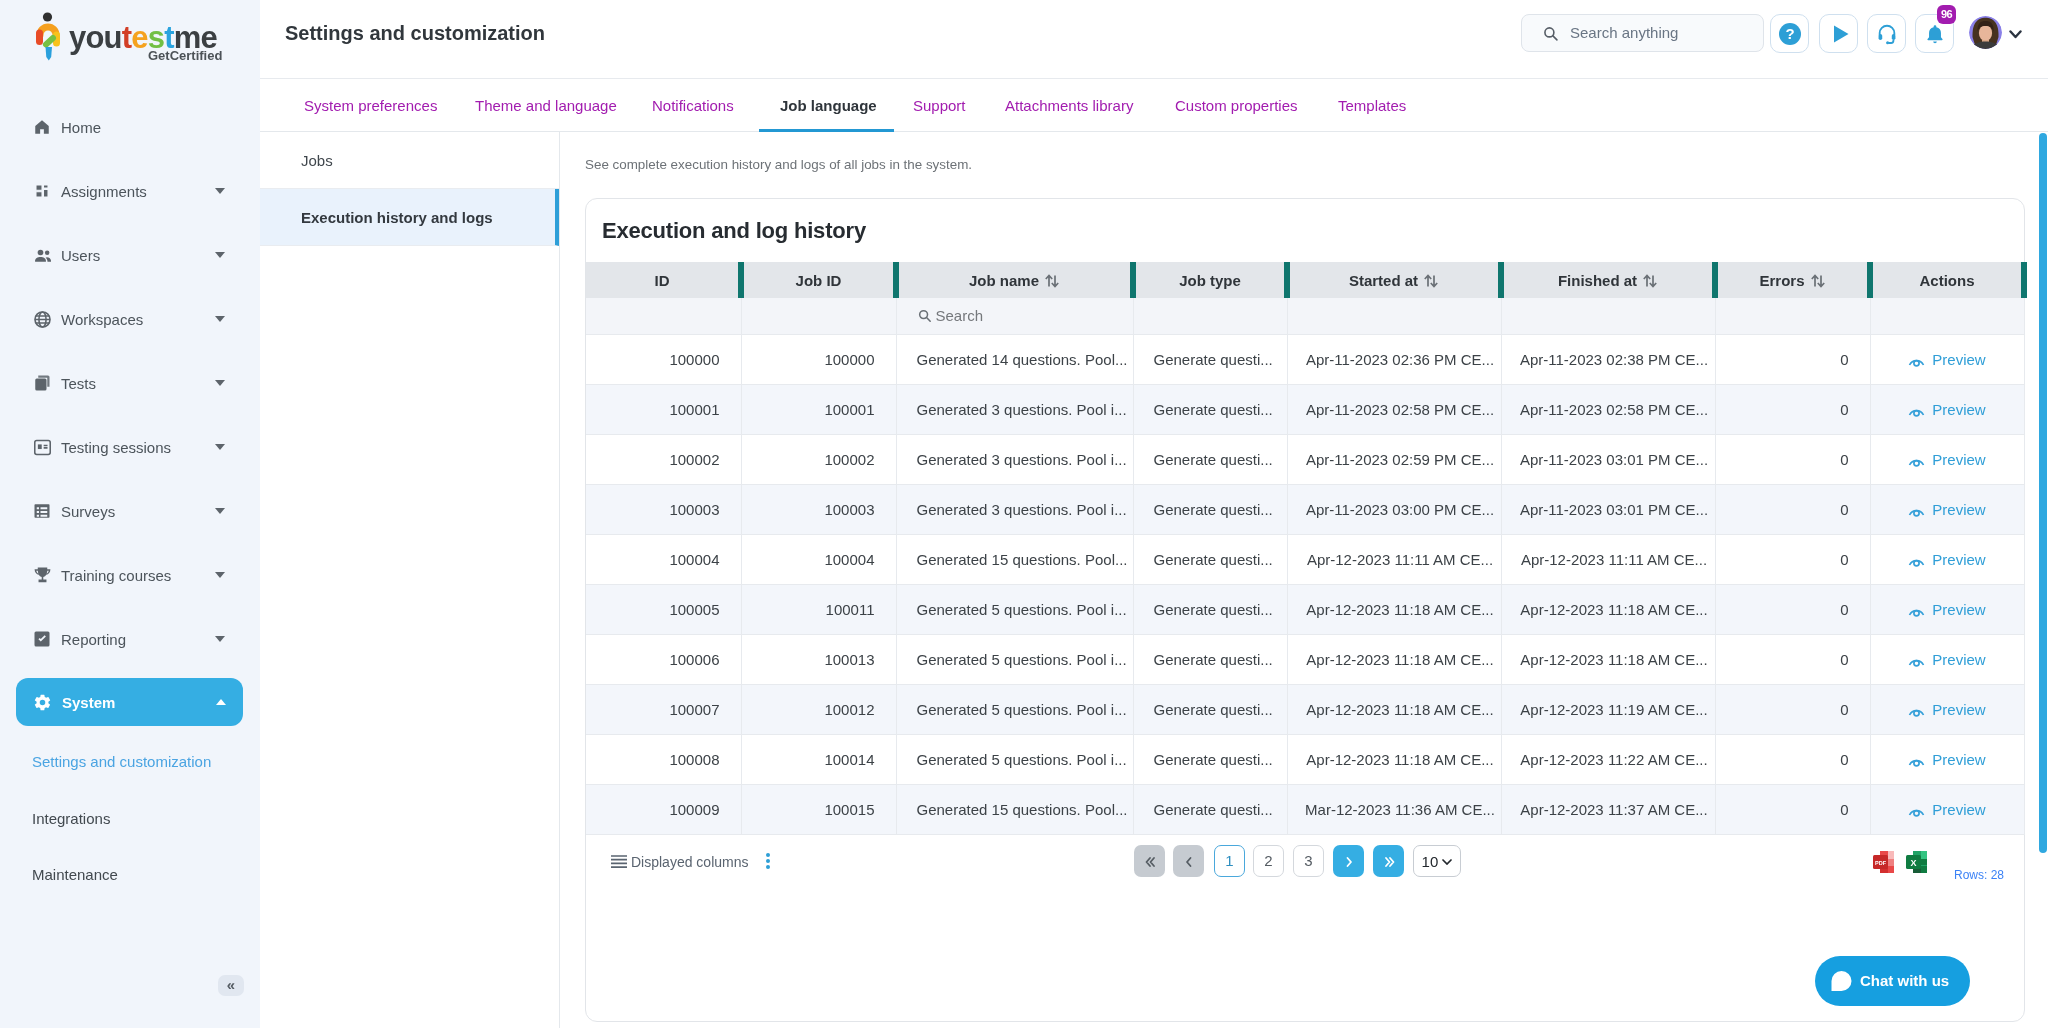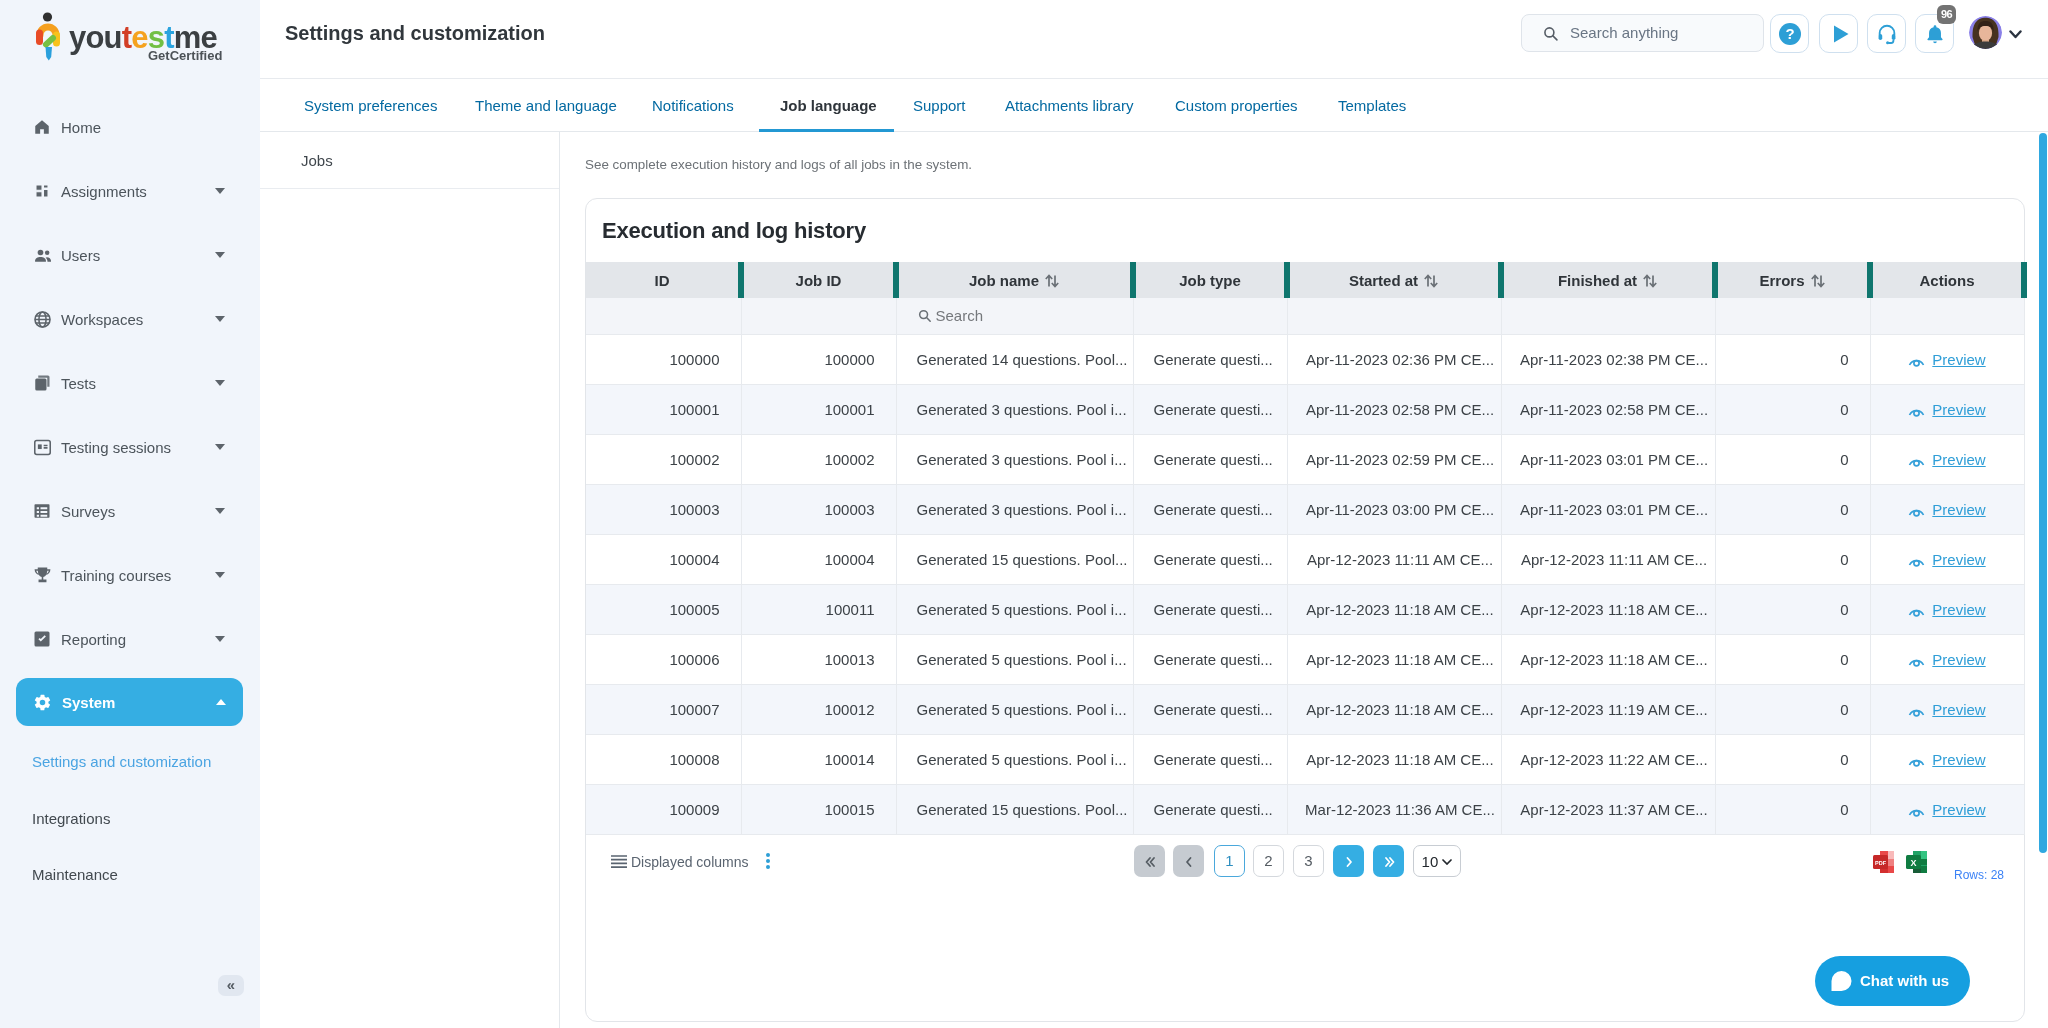--- a/index.html
+++ b/index.html
@@ -10,35 +10,35 @@
   .navitem { position:absolute; left:0; width:260px; height:64px; display:flex; align-items:center; color:#4c545b; font-size:15px; }
   .navitem svg { position:absolute; left:33px; }
   .navitem .lbl { position:absolute; left:61px; }
   .navitem .caret { position:absolute; left:215px; width:0; height:0; border-left:5.5px solid transparent; border-right:5.5px solid transparent; border-top:6px solid #5d646b; }
   #sysbtn { position:absolute; left:16px; top:678px; width:227px; height:48px; background:#35aee3; border-radius:12px; color:#fff; font-weight:bold; font-size:15px; }
   #sysbtn .lbl { position:absolute; left:46px; top:16px; }
   #sysbtn .caret { position:absolute; left:200px; top:21px; width:0; height:0; border-left:5.5px solid transparent; border-right:5.5px solid transparent; border-bottom:6px solid #fff; }
   .subnav { position:absolute; left:32px; font-size:15px; color:#42494f; }
   #logotext { position:absolute; left:69px; top:20px; font-size:31px; font-weight:bold; letter-spacing:-0.8px; }
   #logosub { position:absolute; left:148px; top:48px; width:74px; text-align:right; font-size:13px; font-weight:bold; color:#4c5257; }
-  .prev { color:#2f9ed7;text-decoration:underline; }
+  .prev { color:#2f9ed7; }
   #collapse { position:absolute; left:218px; top:975px; width:26px; height:21px; background:#e1e7f0; border-radius:7px; color:#555c63; text-align:center; font-size:15px; line-height:20px; font-weight:bold; }
 
   
   #topbar { position:absolute; left:260px; top:0; width:1788px; height:79px; background:#fff; border-bottom:1px solid #e7eaee; }
   #pagetitle { position:absolute; left:25px; top:22px; font-size:20px; font-weight:bold; color:#31373c; }
   #searchbox { position:absolute; left:1261px; top:14px; width:243px; height:38px; background:#f8fafc; border:1px solid #dfe4ea; border-radius:8px; }
   #searchbox span { position:absolute; left:48px; top:9px; font-size:15px; color:#697584; }
   .iconbtn { position:absolute; top:14px; width:39px; height:39px; border:1px solid #cfe0ef; border-radius:10px; background:#fff; }
-  #badge96 { position:absolute; left:1677px; top:5px; width:19px; height:19px; background:#737373; border-radius:6px; color:#fff; font-size:11px; font-weight:bold; text-align:center; line-height:19px; letter-spacing:-0.5px; }
+  #badge96 { position:absolute; left:1677px; top:5px; width:19px; height:19px; background:#a21caf; border-radius:6px; color:#fff; font-size:11px; font-weight:bold; text-align:center; line-height:19px; letter-spacing:-0.5px; }
   #avatar { position:absolute; left:1709px; top:16px; width:33px; height:33px; border-radius:50%; overflow:hidden; }
 
   
   #tabs { position:absolute; left:260px; top:80px; width:1788px; height:52px; background:#fff; border-bottom:1px solid #e4e8ec; }
-  .tab { position:absolute; top:0; height:52px; line-height:52px; font-size:15px; color:#0369a1; }
+  .tab { position:absolute; top:0; height:52px; line-height:52px; font-size:15px; color:#a21caf; }
 
   
   #subpanel { position:absolute; left:260px; top:132px; width:300px; height:896px; background:#fff; border-right:1px solid #e4e8ec; }
   .subitem { position:relative; height:57px; line-height:57px; padding-left:41px; font-size:15px; color:#40474d; border-bottom:1px solid #e9ecf0; }
   .subitem.active { background:#e9f2fc; font-weight:bold; border-right:4px solid #2e9fd8; color:#33393f; }
 
   
   #desc { position:absolute; left:585px; top:157px; font-size:13.4px; color:#6d7277; }
   #card { position:absolute; left:585px; top:198px; width:1440px; height:824px; background:#fff; border:1px solid #e2e5e9; border-radius:12px; }
   #cardtitle { position:absolute; left:16px; top:19px; font-size:22px; font-weight:bold; color:#272c31; letter-spacing:-0.2px; }
@@ -213,20 +213,21 @@
 <div class="tab" style="left:392px">Notifications</div>
 <div class="tab" style="left:520px;font-weight:bold;color:#2f353b">Job language</div>
 <div class="tab" style="left:653px">Support</div>
 <div class="tab" style="left:745px">Attachments library</div>
 <div class="tab" style="left:915px">Custom properties</div>
 <div class="tab" style="left:1078px">Templates</div>
 <div style="position:absolute;left:499px;top:49px;width:135px;height:3px;background:#2398d3"></div>
 </div>
 <div id="subpanel">
   <div class="subitem">Jobs</div>
+  <div class="subitem active">Execution history and logs</div>
 </div>
 <div id="desc">See complete execution history and logs of all jobs in the system.</div>
 <div id="card">
 <div id="cardtitle">Execution and log history</div>
 <table>
 <tbody>
         <tr>
           <th style="width:155px">ID</th>
           <th style="width:155px">Job ID</th>
           <th style="width:237px">Job name<svg width="16" height="14" viewBox="0 0 16 14" style="vertical-align:-2px;margin-left:5px">

